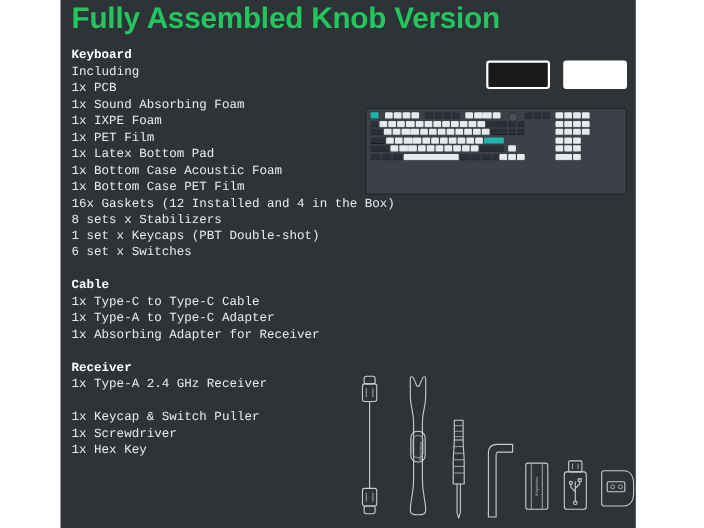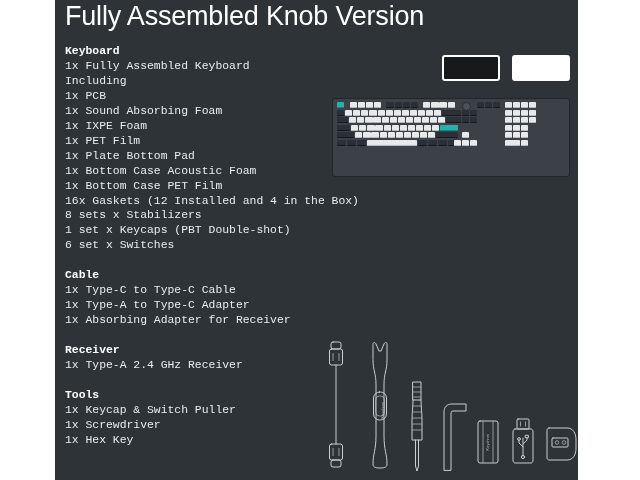--- a/index.html
+++ b/index.html
@@ -27,22 +27,22 @@
     width: 523px;
     height: 480px;
     background: #2e3338;
     overflow: hidden;
   }
   #title {
     position: absolute;
     left: 10px;
     top: 1px;
     font-size: 27px;
-    font-weight: normal;
-    color: #ffffff;
+    font-weight: bold;
+    color: #22c55e;
     letter-spacing: -0.2px;
     white-space: nowrap;
   }
   
   #speclist {
     position: absolute;
     left: 10px;
     top: 44px;
     width: 260px;
     color: #e9ecee;
@@ -144,43 +144,41 @@
 <body>
 
 <div id="page">
 
   <div id="panel">
 
     <div id="title">Fully Assembled Knob Version</div>
 
     <div id="speclist">
         <div class="sec-head li">Keyboard</div>
-        <div class="li">1x Fully Assembled Keyboard</div>
         <div class="li">Including</div>
         <div class="li">1x PCB</div>
         <div class="li">1x Sound Absorbing Foam</div>
         <div class="li">1x IXPE Foam</div>
         <div class="li">1x PET Film</div>
-        <div class="li">1x Plate Bottom Pad</div>
+        <div class="li">1x Latex Bottom Pad</div>
         <div class="li">1x Bottom Case Acoustic Foam</div>
         <div class="li">1x Bottom Case PET Film</div>
         <div class="li">16x Gaskets (12 Installed and 4 in the Box)</div>
         <div class="li">8 sets x Stabilizers</div>
         <div class="li">1 set x Keycaps (PBT Double-shot)</div>
         <div class="li">6 set x Switches</div>
         <div class="sec-gap"></div>
         <div class="sec-head li">Cable</div>
         <div class="li">1x Type-C to Type-C Cable</div>
         <div class="li">1x Type-A to Type-C Adapter</div>
         <div class="li">1x Absorbing Adapter for Receiver</div>
         <div class="sec-gap"></div>
         <div class="sec-head li">Receiver</div>
         <div class="li">1x Type-A 2.4 GHz Receiver</div>
         <div class="sec-gap"></div>
-        <div class="sec-head li">Tools</div>
         <div class="li">1x Keycap &amp; Switch Puller</div>
         <div class="li">1x Screwdriver</div>
         <div class="li">1x Hex Key</div>
       </div>
 
     <div class="swatch" id="swatch-black"></div>
     <div class="swatch" id="swatch-white"></div>
 
     <div id="kb">
       <div id="kb-inner">

